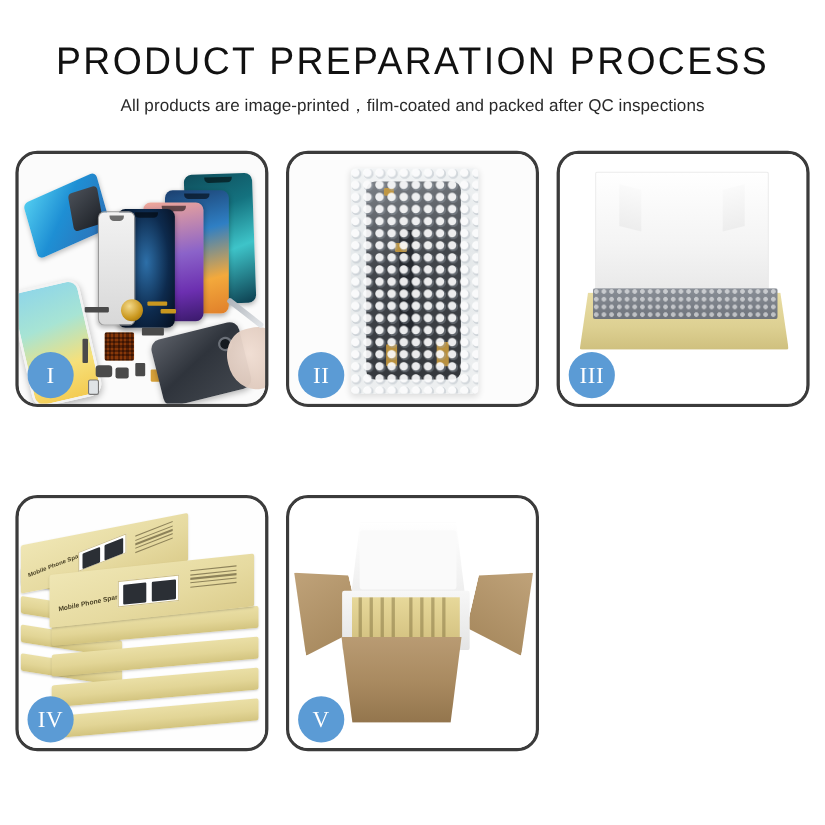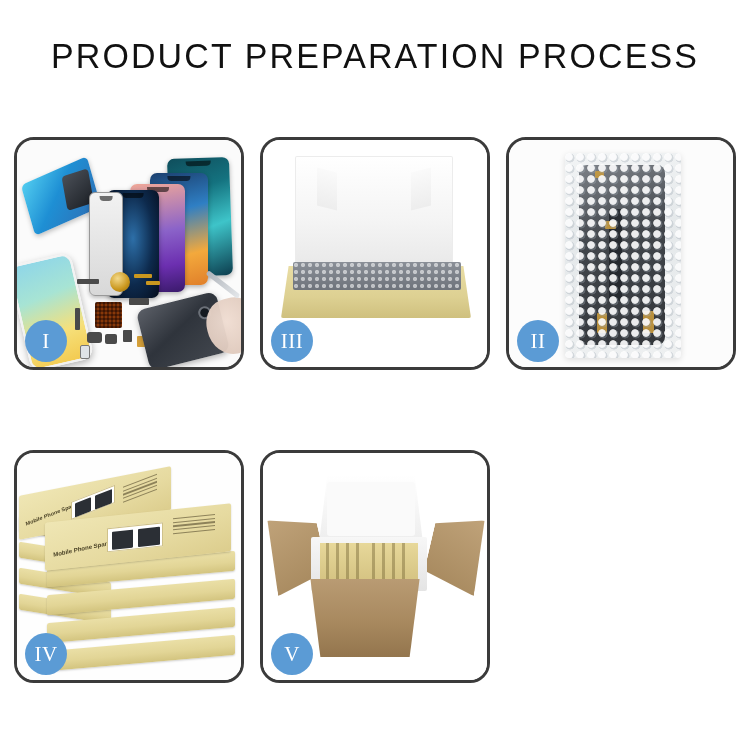--- a/index.html
+++ b/index.html
@@ -275,20 +275,21 @@
   }
   .tape { position: absolute; background: rgba(138,114,82,.85); }
 </style>
 </head>
 <body>
 
 <div class="page">
 
   <div class="header">
     <div class="title">PRODUCT PREPARATION PROCESS</div>
+    <div class="subtitle">All products are image-printed，film-coated and packed after QC inspections</div>
   </div>
 
   <div class="grid">
 
     <div class="card">
       <div class="photo p1">
         <div class="film">
           <div class="film-in"></div>
         </div>
         <div class="ph ph-e">
@@ -323,44 +324,44 @@
         <div class="housing">
           <div class="cam"></div>
         </div>
         <div class="hand"></div>
         <div class="tweezer"></div>
       </div>
       <div class="badge">I</div>
     </div>
 
     <div class="card">
-      <div class="photo p3">
-        <div class="lid3">
-          <div class="lid3-flapL"></div>
-          <div class="lid3-flapR"></div>
-        </div>
-        <div class="tray3"></div>
-        <div class="foam3"></div>
-      </div>
-      <div class="badge">III</div>
-    </div>
-
-    <div class="card">
       <div class="photo p2">
         <div class="bag">
           <div class="screen-in"></div>
           <div class="flex-a"></div>
           <div class="conn-gold" style="left:30px;top:18px;width:9px;height:7px;"></div>
           <div class="conn-gold" style="left:40px;top:68px;width:11px;height:8px;"></div>
           <div class="conn-gold" style="left:32px;top:160px;width:10px;height:20px;"></div>
           <div class="conn-gold" style="left:78px;top:158px;width:11px;height:22px;"></div>
           <div class="bubbles"></div>
         </div>
       </div>
       <div class="badge">II</div>
+    </div>
+
+    <div class="card">
+      <div class="photo p3">
+        <div class="lid3">
+          <div class="lid3-flapL"></div>
+          <div class="lid3-flapR"></div>
+        </div>
+        <div class="tray3"></div>
+        <div class="foam3"></div>
+      </div>
+      <div class="badge">III</div>
     </div>
 
     <div class="card">
       <div class="photo p4">
         <div class="stack">
 
           <div class="bx" style="left:2px;top:70px;width:92px;height:16px;transform:skewY(9deg);"></div>
           <div class="bx" style="left:2px;top:96px;width:92px;height:16px;transform:skewY(9deg);"></div>
           <div class="bx" style="left:2px;top:122px;width:92px;height:16px;transform:skewY(9deg);"></div>
           <div class="bx" style="left:2px;top:148px;width:92px;height:16px;transform:skewY(9deg);"></div>

